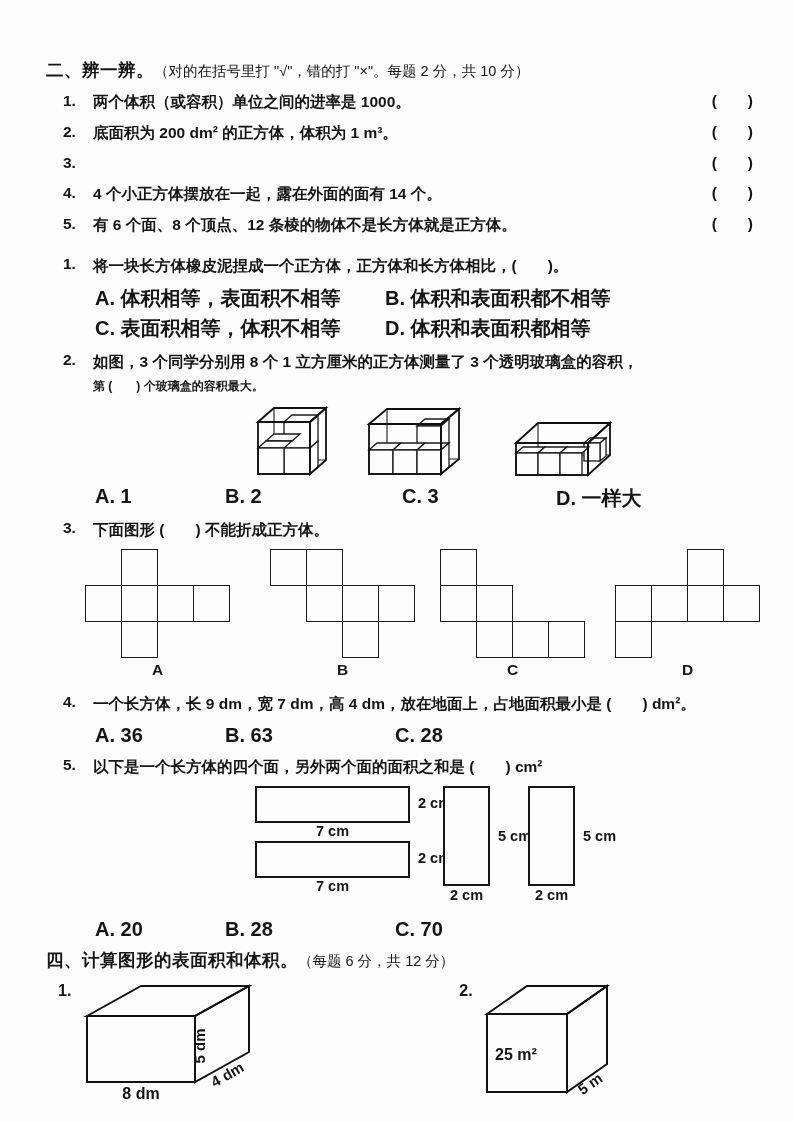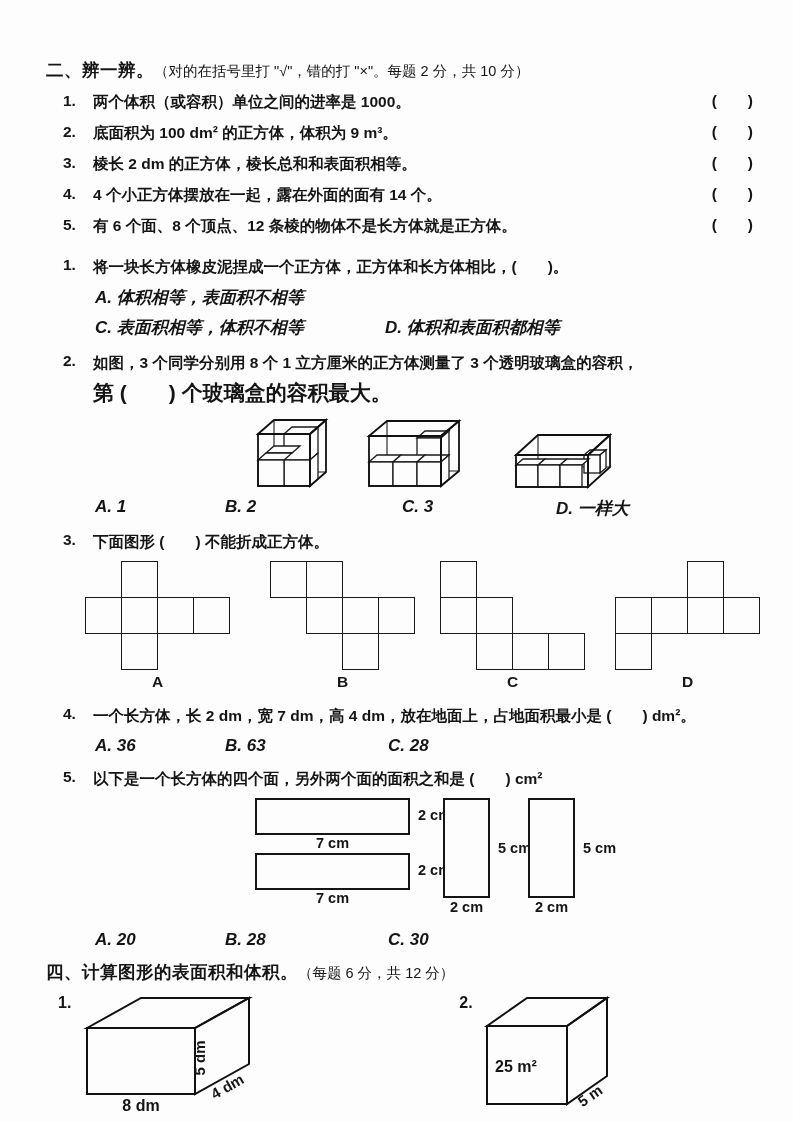--- a/index.html
+++ b/index.html
@@ -12,26 +12,26 @@
   .sec-title .note{font-weight:400;font-size:14.5px;letter-spacing:0;}
   
   .tf-item{display:flex;justify-content:space-between;align-items:baseline;
     margin:9px 0;font-size:15.5px;font-weight:600;}
   .tf-item .q-body{display:flex;padding-left:17px;}
   .num{width:30px;flex:0 0 30px;font-weight:700;}
   .bracket{font-weight:600;padding-right:2px;}
   
   .q-line{display:flex;font-size:15.5px;font-weight:600;margin:8px 0 4px 0;}
   .q-line .q-text{flex:1;line-height:1.45;}
-  .q-cont{padding-left:47px;font-size:21px;font-weight:600;margin:2px 0 4px 0;}
-  
-  .opt-row{position:relative;height:30px;font-size:17px;font-weight:600;font-style:italic;}
+  .q-cont{padding-left:47px;font-size:12px;font-weight:600;margin:2px 0 4px 0;}
+  
+  .opt-row{position:relative;height:30px;font-size:20px;font-weight:600;}
   .opt-row span{position:absolute;top:4px;white-space:nowrap;}
   .pos-1{left:49px;} .pos-2{left:179px;} .pos-3{left:356px;} .pos-4{left:494px;margin-left:16px;}
-  .pos-b2{left:339px;} .pos-3b{left:342px;}
+  .pos-b2{left:339px;} .pos-3b{left:349px;}
   
   .boxes-row{position:relative;height:82px;margin:4px 0 0 0;}
   .boxes-row svg{position:absolute;bottom:2px;}
   .gb1{left:209px;} .gb2{left:320px;} .gb3{left:467px;}
   
   .nets-row{position:relative;height:140px;margin-top:4px;}
   .net-group{position:absolute;top:4px;text-align:center;}
   .net-a{left:39px;} .net-b{left:224px;} .net-c{left:394px;} .net-d{left:569px;}
   .net{position:relative;margin:0 auto;}
   .net-cell{position:absolute;width:37px;height:37px;border:1.7px solid #1a1a1a;
@@ -68,28 +68,27 @@
     <div class="tf-item">
       <span class="q-body">
           <span class="num">1.</span>
           <span>两个体积（或容积）单位之间的进率是 1000。</span>
         </span>
       <span class="bracket">(　　)</span>
     </div>
     <div class="tf-item">
       <span class="q-body">
           <span class="num">2.</span>
-          <span>底面积为 100 dm² 的正方体，体积为 9 m³。</span>
+          <span>底面积为 200 dm² 的正方体，体积为 1 m³。</span>
         </span>
       <span class="bracket">(　　)</span>
     </div>
     <div class="tf-item">
       <span class="q-body">
           <span class="num">3.</span>
-          <span>棱长 2 dm 的正方体，棱长总和和表面积相等。</span>
         </span>
       <span class="bracket">(　　)</span>
     </div>
     <div class="tf-item">
       <span class="q-body">
           <span class="num">4.</span>
           <span>4 个小正方体摆放在一起，露在外面的面有 14 个。</span>
         </span>
       <span class="bracket">(　　)</span>
     </div>
@@ -103,20 +102,21 @@
   </div>
 
   <div class="sec">
 
     <div class="q-line" style="padding-left:17px">
       <span class="num">1.</span>
       <span class="q-text">将一块长方体橡皮泥捏成一个正方体，正方体和长方体相比，(　　)。</span>
     </div>
     <div class="opt-row">
       <span class="pos-1">A. 体积相等，表面积不相等</span>
+      <span class="pos-b2">B. 体积和表面积都不相等</span>
     </div>
     <div class="opt-row">
       <span class="pos-1">C. 表面积相等，体积不相等</span>
       <span class="pos-b2">D. 体积和表面积都相等</span>
     </div>
 
     <div class="q-line" style="padding-left:17px;margin-top:10px">
       <span class="num">2.</span>
       <span class="q-text">如图，3 个同学分别用 8 个 1 立方厘米的正方体测量了 3 个透明玻璃盒的容积，</span>
     </div>
@@ -243,21 +243,21 @@
             <div class="net-cell" style="left: 72px; top: 36px;"></div>
             <div class="net-cell" style="left: 108px; top: 36px;"></div>
             <div class="net-cell" style="left: 0px; top: 72px;"></div>
           </div>
         <div class="net-label">D</div>
       </div>
     </div>
 
     <div class="q-line" style="padding-left:17px">
       <span class="num">4.</span>
-      <span class="q-text">一个长方体，长 2 dm，宽 7 dm，高 4 dm，放在地面上，占地面积最小是 (　　) dm²。</span>
+      <span class="q-text">一个长方体，长 9 dm，宽 7 dm，高 4 dm，放在地面上，占地面积最小是 (　　) dm²。</span>
     </div>
     <div class="opt-row">
       <span class="pos-1">A. 36</span>
       <span class="pos-2">B. 63</span>
       <span class="pos-3b">C. 28</span>
     </div>
 
     <div class="q-line" style="padding-left:17px;margin-top:6px">
       <span class="num">5.</span>
       <span class="q-text">以下是一个长方体的四个面，另外两个面的面积之和是 (　　) cm²</span>
@@ -282,21 +282,21 @@
       </div>
       <div class="q5-v q5-v2">
         <div class="vrect"></div>
         <span class="v-side">5 cm</span>
         <div class="v-bottom">2 cm</div>
       </div>
     </div>
     <div class="opt-row">
       <span class="pos-1">A. 20</span>
       <span class="pos-2">B. 28</span>
-      <span class="pos-3b">C. 30</span>
+      <span class="pos-3b">C. 70</span>
     </div>
   </div>
 
   <div class="sec">
     <div class="sec-title"><span>四、计算图形的表面积和体积。</span><span class="note">（每题 6 分，共 12 分）</span></div>
 
     <div class="figs4-row">
       <div class="fig-block fb1">
         <span class="fig-num">1.</span>
         <svg width="212" height="124" viewBox="0 0 212 124">

